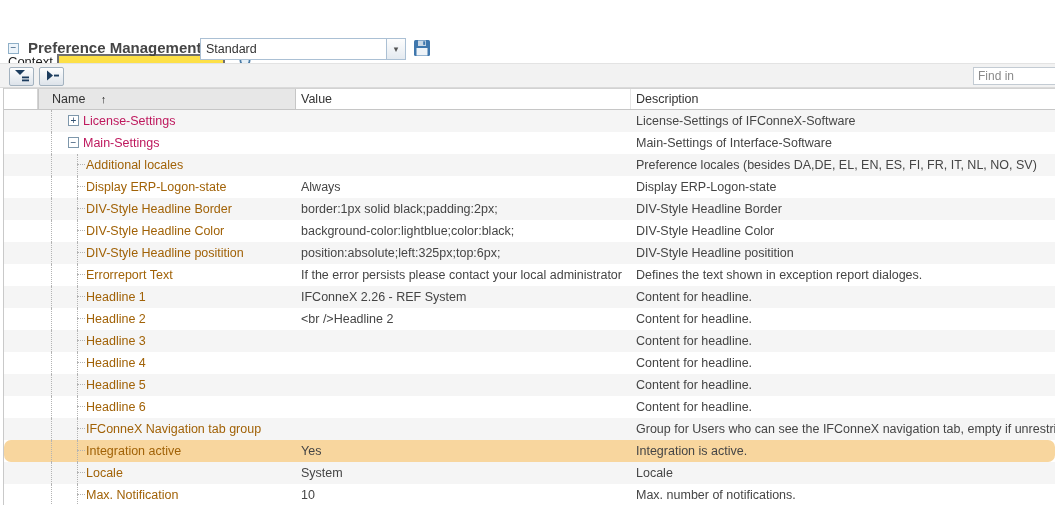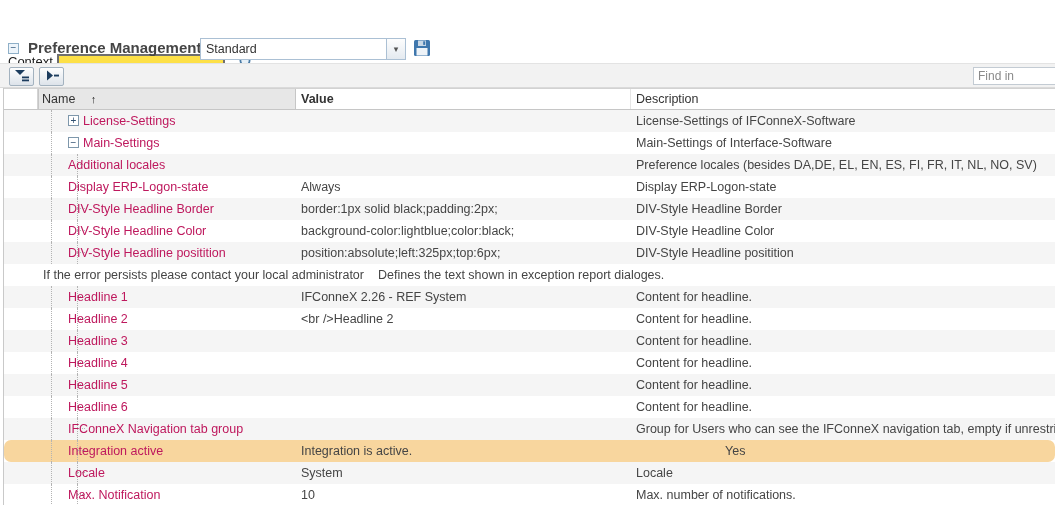--- a/index.html
+++ b/index.html
@@ -39,43 +39,43 @@
     font-family:"Liberation Sans",sans-serif; }
   .find-input::placeholder { color:#8a8a8a; opacity:1; }
 
   
   .grid { position:absolute; top:88px; left:3px; width:1052px; border-left:1px solid #c9c9c9; }
   .grid-header { display:flex; height:22px; background:#fff; border-top:1px solid #d2d2d2;
     border-bottom:1px solid #c6c6c6; font-size:12.5px; color:#333; }
   .h-cell { line-height:20px; }
   .h-gutter { width:34px; border-right:1px solid #d4d4d4; }
   .h-name { width:258px; background:#e7e7e7; border-right:1px solid #c6c6c6;
-    border-left:1px solid #c6c6c6; padding-left:3px; cursor:pointer; }
+    border-left:1px solid #c6c6c6; padding-left:13px; cursor:pointer; }
   .h-name .sort-arrow { margin-left:12px; font-size:11px; color:#222; }
-  .h-value { width:335px; padding-left:5px; border-right:1px solid #e6e6e6; cursor:pointer;font-weight:bold; }
+  .h-value { width:335px; padding-left:5px; border-right:1px solid #e6e6e6; cursor:pointer; }
   .h-desc { flex:1; padding-left:5px; cursor:pointer; }
 
   .row { display:flex; height:22px; font-size:12.5px; color:#454545; cursor:pointer; }
   .row.odd { background:#f5f5f5; }
   .row.even { background:#ffffff; }
   .row.hl { background:#f8d69e;border-radius:7px; }
   .cell { line-height:22px; white-space:nowrap; overflow:hidden; }
   .c-gutter { width:34px; }
   .c-name { width:258px; position:relative; }
   .c-value { width:335px; padding-left:5px; }
   .c-desc { flex:1; padding-left:5px; }
 
   .guide { position:absolute; top:0; height:22px; border-left:1px dotted #b3b3b3; }
   .g1 { left:13px; } .g2 { left:39px; }
   .connector { position:absolute; left:39px; top:10px; width:8px; border-top:1px dotted #b3b3b3; }
   .tree-toggle { position:absolute; left:30px; top:5px; width:11px; height:11px;
     border:1px solid #7e97ab; background:#fff; color:#2f4f6f; font-size:10px;
     line-height:9px; text-align:center; cursor:pointer; }
   .lbl-group { position:absolute; left:45px; color:#be185d; }
-  .lbl-leaf { position:absolute; left:30px; color:#be185d; }
+  .lbl-leaf { position:absolute; left:48px; color:#a16207; }
 </style>
 </head>
 <body>
 
 <div class="context-bar">
   <span class="context-label">Context</span>
   <input class="context-input" value="Site" style="">
   <button class="search-btn">
     <svg width="19" height="19" viewBox="0 0 19 19">
       <circle cx="12" cy="6.5" r="4.6" fill="#e8f1f8" stroke="#4a7ba6" stroke-width="1.8"></circle>
@@ -199,20 +199,26 @@
           <span class="guide g1"></span>
           <span class="guide g2"></span>
           <span class="connector"></span>
           <span class="lbl-leaf">DIV-Style Headline positition</span>
         </div>
         <div class="cell c-value">position:absolute;left:325px;top:6px;</div>
         <div class="cell c-desc">DIV-Style Headline positition</div>
       </div>
       <div class="row even">
         <div class="cell c-gutter"></div>
+        <div class="cell c-name">
+          <span class="guide g1"></span>
+          <span class="guide g2"></span>
+          <span class="connector"></span>
+          <span class="lbl-leaf">Errorreport Text</span>
+        </div>
         <div class="cell c-value">If the error persists please contact your local administrator</div>
         <div class="cell c-desc">Defines the text shown in exception report dialoges.</div>
       </div>
       <div class="row odd">
         <div class="cell c-gutter"></div>
         <div class="cell c-name">
           <span class="guide g1"></span>
           <span class="guide g2"></span>
           <span class="connector"></span>
           <span class="lbl-leaf">Headline 1</span>
@@ -287,22 +293,22 @@
         <div class="cell c-desc">Group for Users who can see the IFConneX navigation tab, empty if unrestricted</div>
       </div>
       <div class="row hl">
         <div class="cell c-gutter"></div>
         <div class="cell c-name">
           <span class="guide g1"></span>
           <span class="guide g2"></span>
           <span class="connector"></span>
           <span class="lbl-leaf">Integration active</span>
         </div>
+        <div class="cell c-value">Yes</div>
         <div class="cell c-desc">Integration is active.</div>
-        <div class="cell c-value">Yes</div>
       </div>
       <div class="row odd">
         <div class="cell c-gutter"></div>
         <div class="cell c-name">
           <span class="guide g1"></span>
           <span class="guide g2"></span>
           <span class="connector"></span>
           <span class="lbl-leaf">Locale</span>
         </div>
         <div class="cell c-value">System</div>

